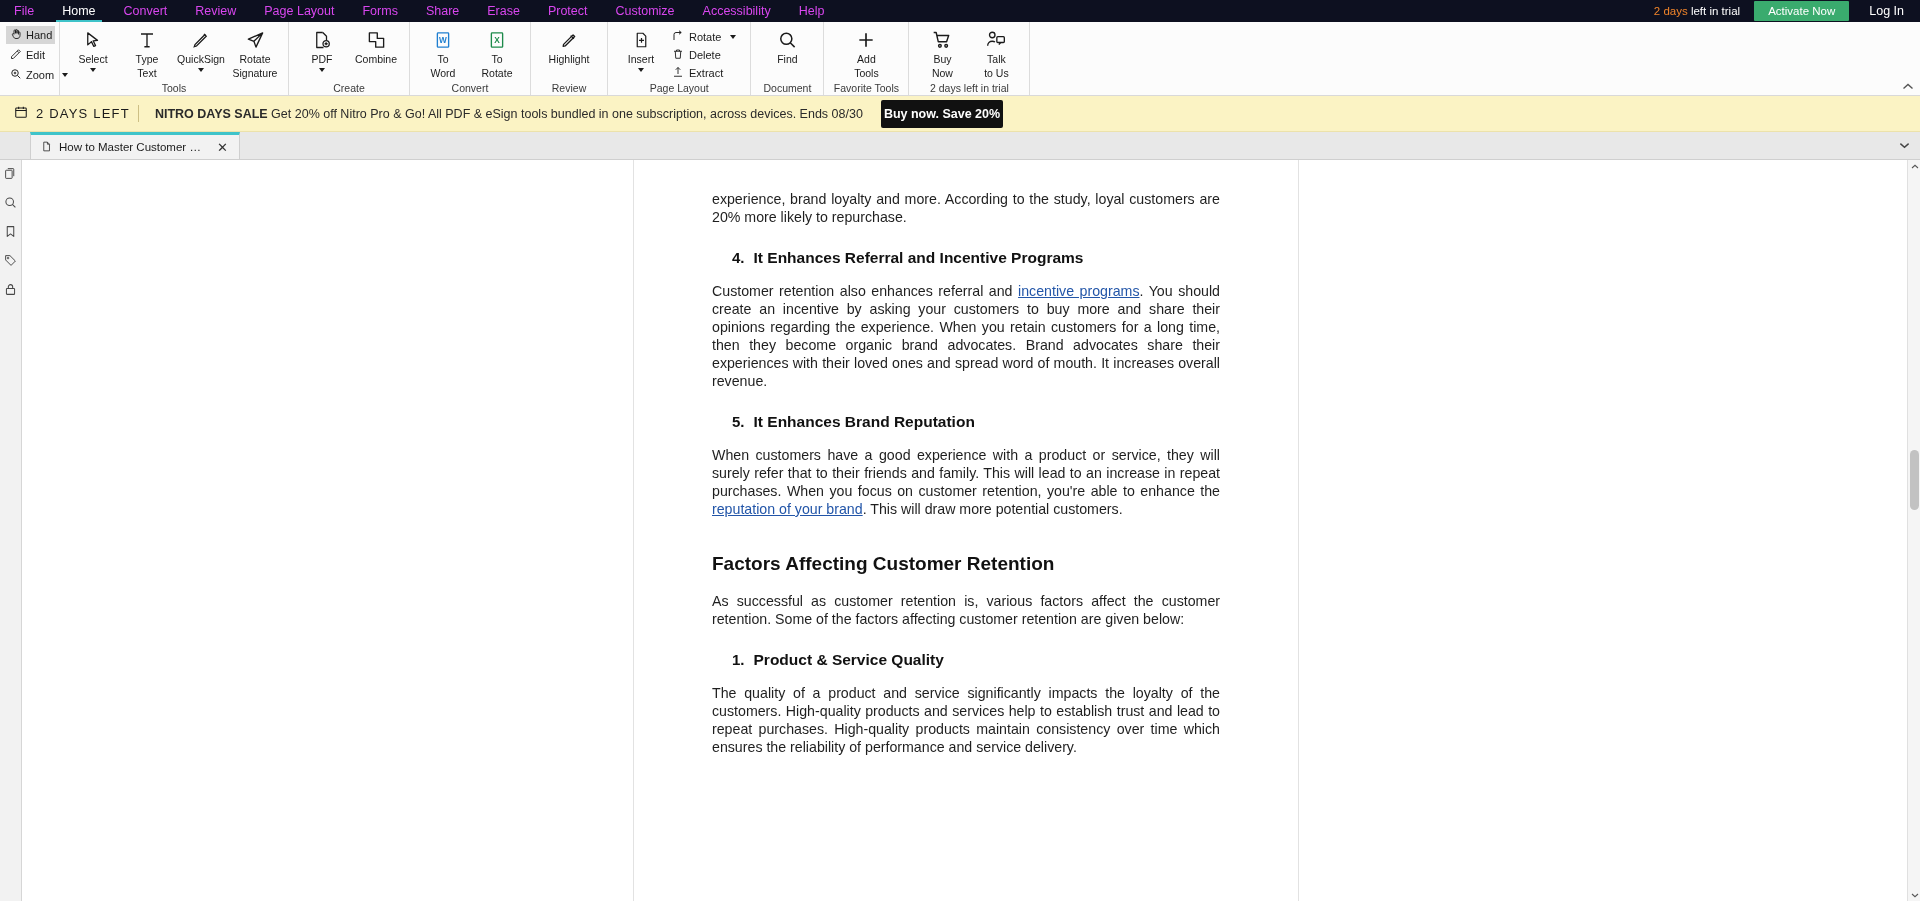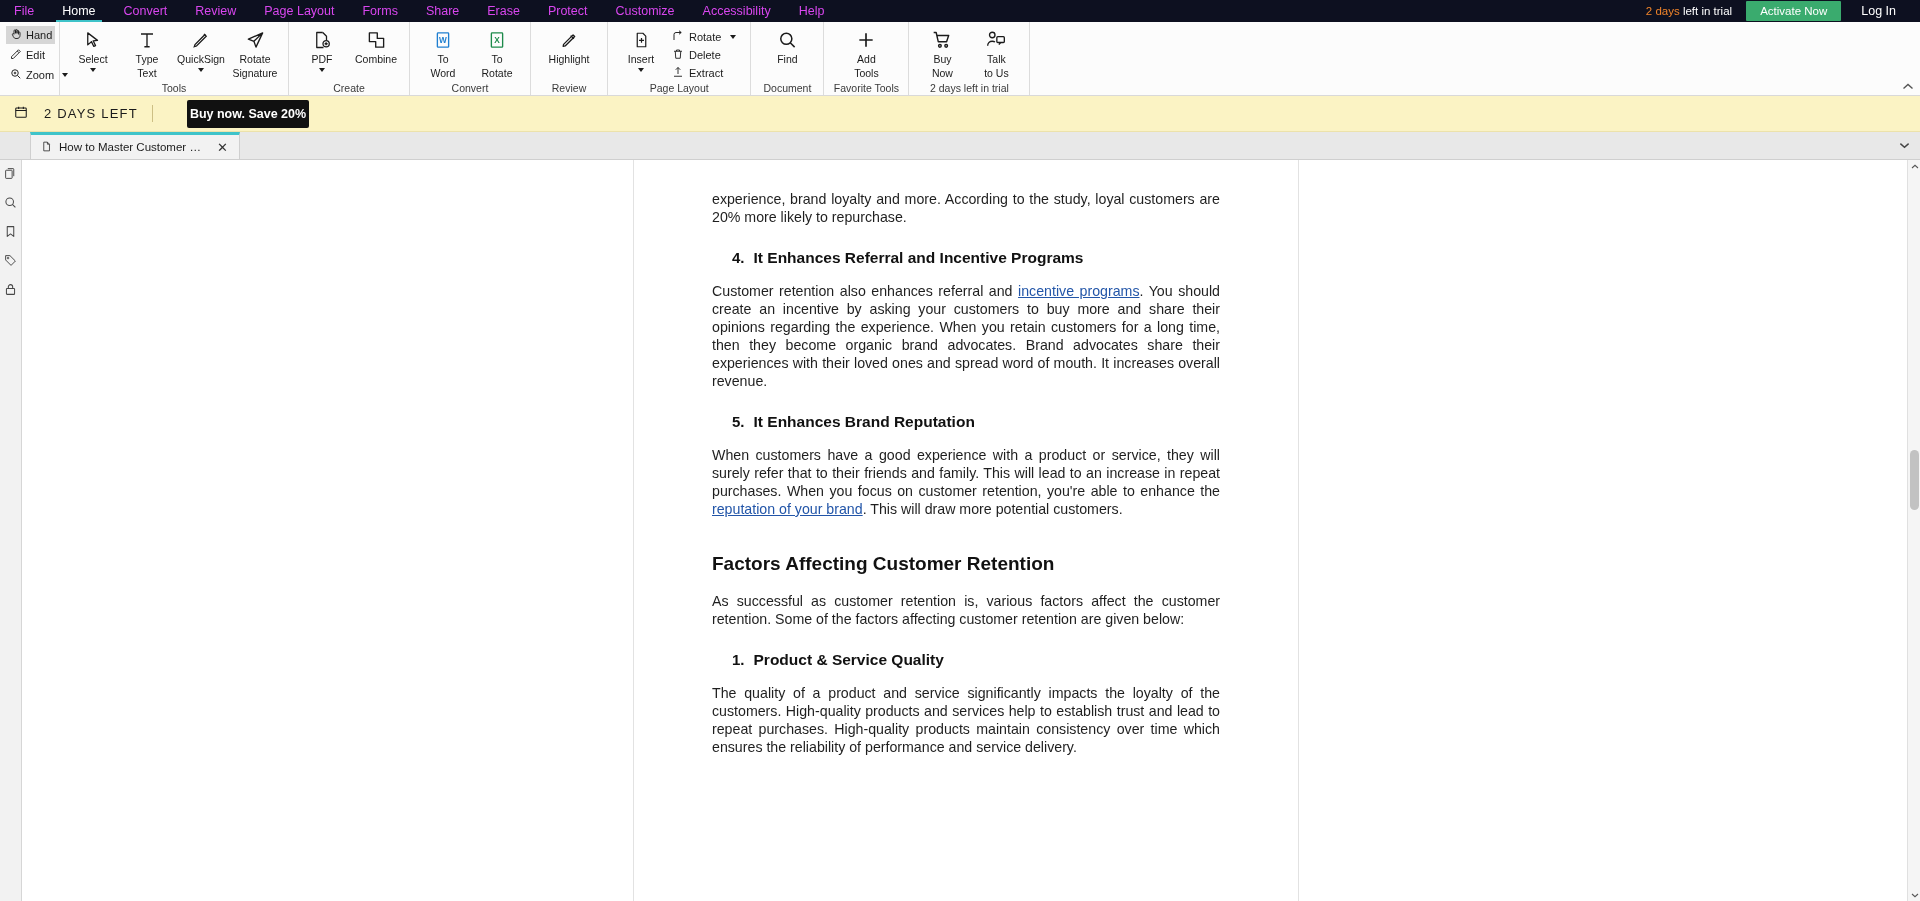--- a/index.html
+++ b/index.html
@@ -57,21 +57,21 @@
     padding: 4px 14px;
     border: none;
     cursor: pointer;
     border-radius: 1px;
     font-family: inherit;
   }
   .login-btn {
     font-size: 12.5px;
     color: #ffffff;
     margin-left: 20px;
-    margin-right: 14px;
+    margin-right: 6px;
     cursor: pointer;
     white-space: nowrap;
   }
 
   
   .ribbon {
     height: 74px;
     background: #fcfcfc;
     border-bottom: 1px solid #d9d9d9;
     display: flex;
@@ -186,25 +186,25 @@
     display: flex;
     align-items: center;
     padding: 0 14px;
     font-size: 12.5px;
     color: #2a2a2a;
     border-bottom: 1px solid #ece2ab;
   }
   .promo-days {
     display: flex;
     align-items: center;
-    gap: 16px;
+    gap: 8px;
     font-size: 13px;
     letter-spacing: 1.2px;
     color: #1b1b1b;
-    padding-right: 14px;
+    padding-right: 8px;
     border-right: 1px solid #cdbf84;
     margin-right: 16px;
     white-space: nowrap;
   }
   .promo-msg { white-space: nowrap; }
   .promo-msg b { font-weight: bold; }
   .promo-btn {
     margin-left: 18px;
     background: #111111;
     color: #ffffff;
@@ -644,20 +644,23 @@
 
 <div class="promo">
   <div class="promo-days">
     <span>
       <svg width="14" height="14" viewBox="0 0 24 24" fill="none" stroke="#1b1b1b" stroke-width="1.8" stroke-linejoin="round">
         <rect x="3" y="5" width="18" height="16" rx="1.5"></rect>
           <path d="M3 9.5h18M8 3v4M16 3v4"></path>
       </svg>
     </span>
     <span>2 DAYS LEFT</span>
+  </div>
+  <div class="promo-msg">
+    <b>NITRO DAYS SALE</b><span> Get 20% off Nitro Pro &amp; Go! All PDF &amp; eSign tools bundled in one subscription, across devices. Ends 08/30</span>
   </div>
   <button class="promo-btn">Buy now. Save 20%</button>
 </div>
 
 <div class="tabstrip">
   <div class="doctab">
     <span>
       <svg width="11" height="13" viewBox="0 0 24 24" fill="none" stroke="#3a3a3a" stroke-width="1.9" stroke-linejoin="round">
         <path d="M6 2.5h8l4.5 4.5v14.5H6z"></path>
           <path d="M14 2.5V7h4.5"></path>

